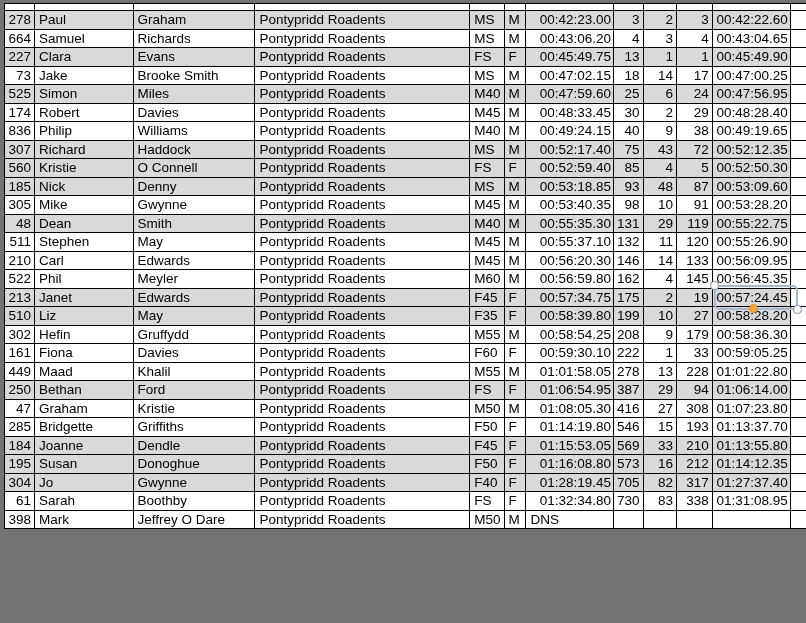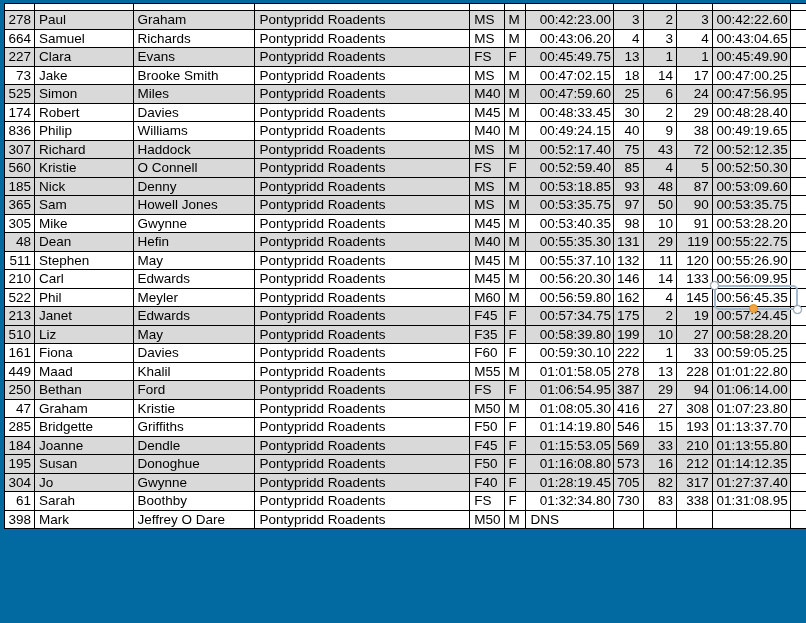--- a/index.html
+++ b/index.html
@@ -1,21 +1,21 @@
 <!DOCTYPE html>
 <html><head>
 <meta charset="utf-8">
 <style>
   html, body { margin: 0; padding: 0; background: #ffffff; }
   .screen {
     position: relative;
     width: 806px;
     height: 623px;
     overflow: hidden;
-    background: #0369a1;
+    background: #737373;
     font-family: "Liberation Sans", sans-serif;
   }
   table.results {
     position: absolute;
     left: 4px;
     top: 3px;
     border-collapse: collapse;
     table-layout: fixed;
   }
   table.results td {
@@ -242,52 +242,38 @@
           <td class="l">Pontypridd Roadents</td>
           <td class="l">MS</td>
           <td class="l">M</td>
           <td class="r time">00:53:18.85</td>
           <td class="r">93</td>
           <td class="r">48</td>
           <td class="r">87</td>
           <td class="r time">00:53:09.60</td>
           <td class="extra"></td>
         </tr>
-        <tr class="shaded">
-          <td class="r">365</td>
-          <td class="l">Sam</td>
-          <td class="l">Howell Jones</td>
-          <td class="l">Pontypridd Roadents</td>
-          <td class="l">MS</td>
-          <td class="l">M</td>
-          <td class="r time">00:53:35.75</td>
-          <td class="r">97</td>
-          <td class="r">50</td>
-          <td class="r">90</td>
-          <td class="r time">00:53:35.75</td>
-          <td class="extra"></td>
-        </tr>
         <tr>
           <td class="r">305</td>
           <td class="l">Mike</td>
           <td class="l">Gwynne</td>
           <td class="l">Pontypridd Roadents</td>
           <td class="l">M45</td>
           <td class="l">M</td>
           <td class="r time">00:53:40.35</td>
           <td class="r">98</td>
           <td class="r">10</td>
           <td class="r">91</td>
           <td class="r time">00:53:28.20</td>
           <td class="extra"></td>
         </tr>
         <tr class="shaded">
           <td class="r">48</td>
           <td class="l">Dean</td>
-          <td class="l">Hefin</td>
+          <td class="l">Smith</td>
           <td class="l">Pontypridd Roadents</td>
           <td class="l">M40</td>
           <td class="l">M</td>
           <td class="r time">00:55:35.30</td>
           <td class="r">131</td>
           <td class="r">29</td>
           <td class="r">119</td>
           <td class="r time">00:55:22.75</td>
           <td class="extra"></td>
         </tr>
@@ -352,20 +338,34 @@
           <td class="l">Liz</td>
           <td class="l">May</td>
           <td class="l">Pontypridd Roadents</td>
           <td class="l">F35</td>
           <td class="l">F</td>
           <td class="r time">00:58:39.80</td>
           <td class="r">199</td>
           <td class="r">10</td>
           <td class="r">27</td>
           <td class="r time">00:58:28.20</td>
+          <td class="extra"></td>
+        </tr>
+        <tr>
+          <td class="r">302</td>
+          <td class="l">Hefin</td>
+          <td class="l">Gruffydd</td>
+          <td class="l">Pontypridd Roadents</td>
+          <td class="l">M55</td>
+          <td class="l">M</td>
+          <td class="r time">00:58:54.25</td>
+          <td class="r">208</td>
+          <td class="r">9</td>
+          <td class="r">179</td>
+          <td class="r time">00:58:36.30</td>
           <td class="extra"></td>
         </tr>
         <tr>
           <td class="r">161</td>
           <td class="l">Fiona</td>
           <td class="l">Davies</td>
           <td class="l">Pontypridd Roadents</td>
           <td class="l">F60</td>
           <td class="l">F</td>
           <td class="r time">00:59:30.10</td>

